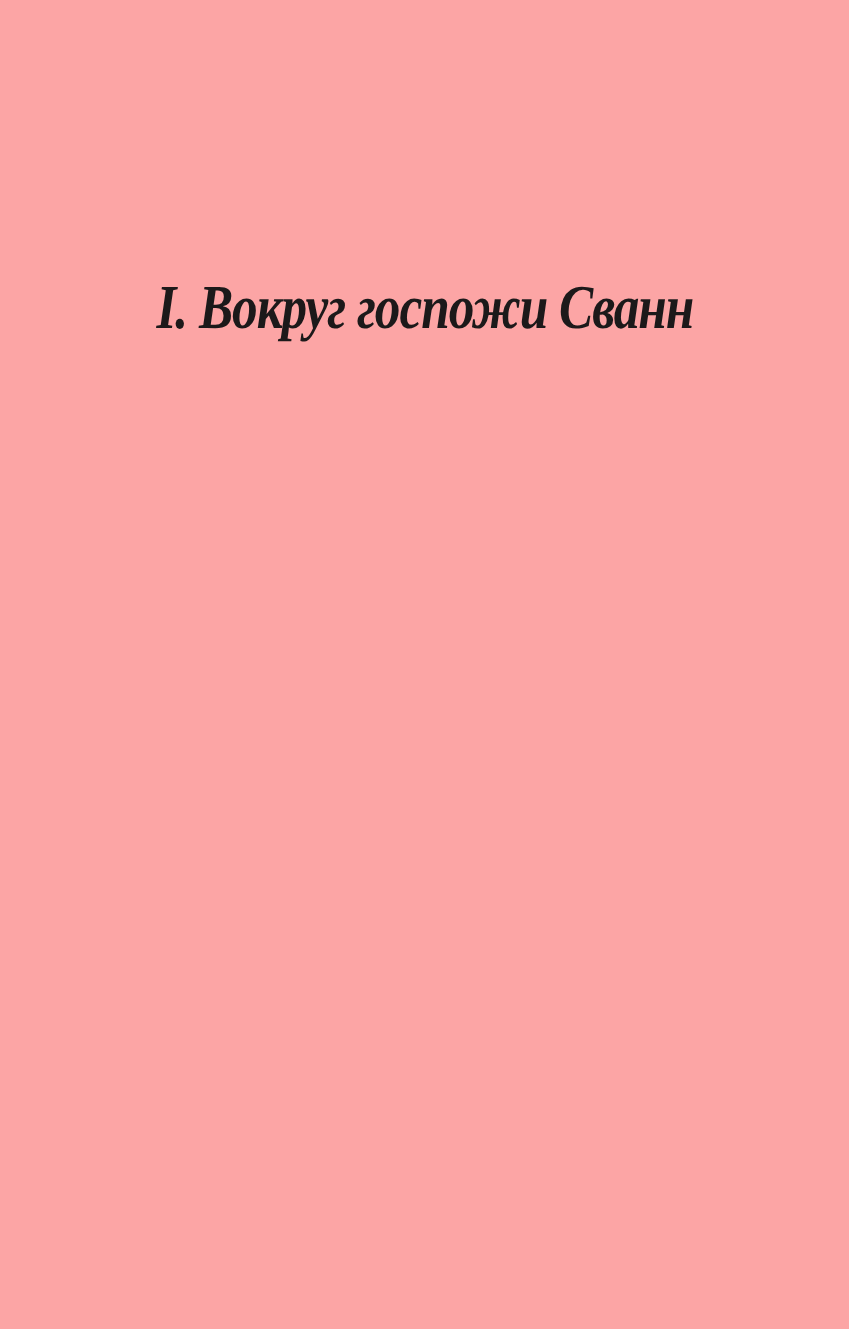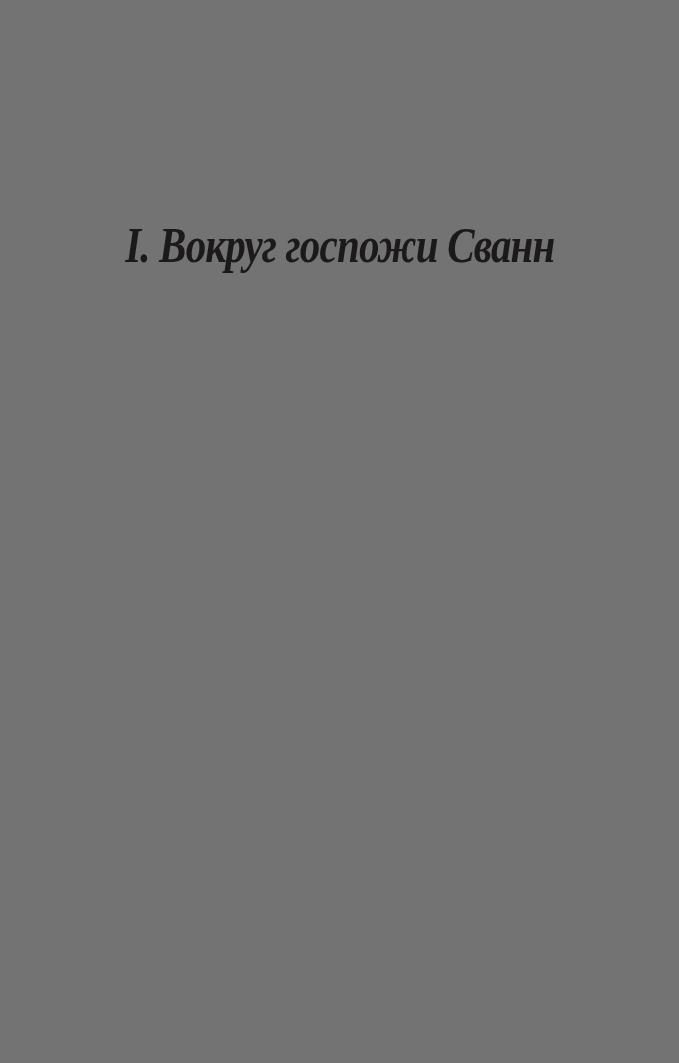--- a/index.html
+++ b/index.html
@@ -4,21 +4,21 @@
 <style>
   html, body {
     margin: 0;
     padding: 0;
     background: #ffffff;
   }
   .page {
     position: relative;
     width: 679px;
     height: 1063px;
-    background: #737373;
+    background: #fca5a5;
     overflow: hidden;
     font-family: "Liberation Serif", "DejaVu Serif", serif;
   }
   .chapter-heading {
     position: absolute;
     top: 218px;
     left: 0;
     width: 679px;
     margin: 0;
     text-align: center;

